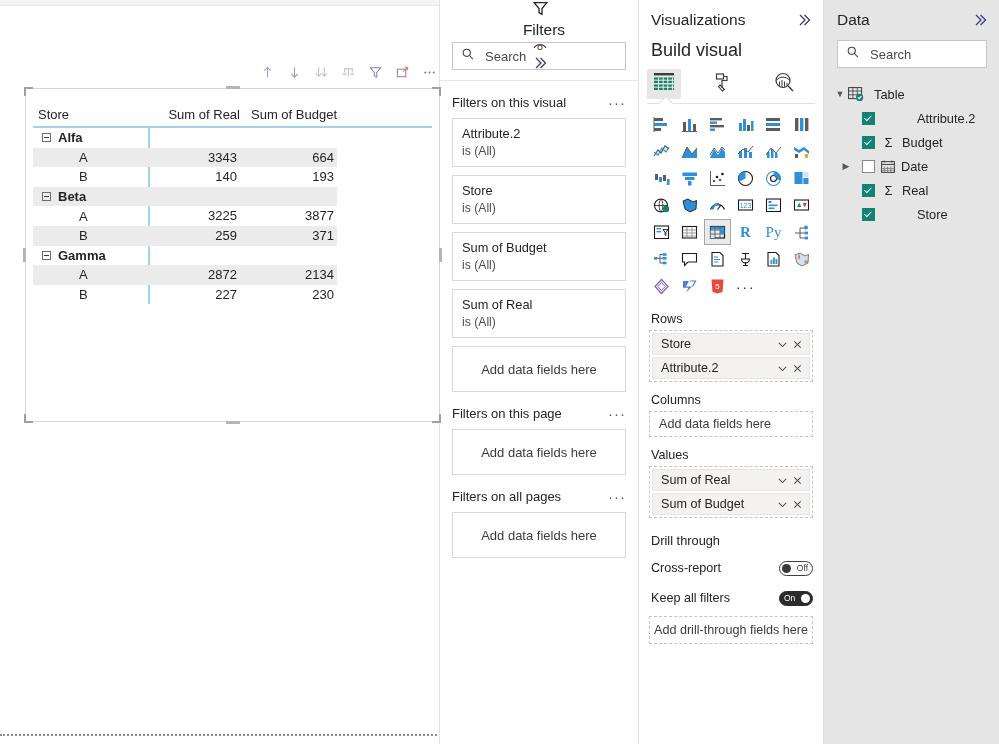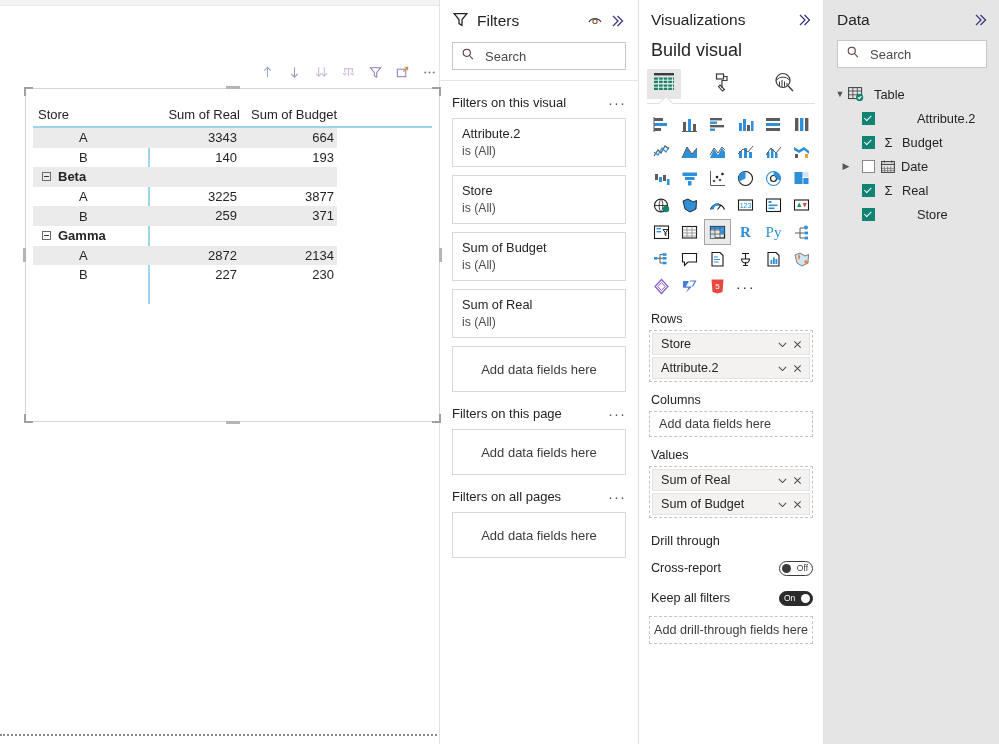--- a/index.html
+++ b/index.html
@@ -115,21 +115,21 @@
   
   .filters-pane {
     flex: 0 0 199px;
     width: 199px; height: 744px;
     background: #ffffff;
     border-right: 1px solid #e0e0e0;
     position: relative;
   }
   .fp-header {
     display: flex; align-items: center;
-    height: 42px; padding: 0 10px 0 12px;
+    height: 42px; padding: 0 10px 0 12px; flex-direction: column;
   }
   .fp-title {
     font-size: 15.5px; color: #252423; margin-left: 8px; flex: 1;
   }
   .fp-icobtn {
     width: 22px; height: 22px; display: flex;
     align-items: center; justify-content: center; cursor: pointer;
   }
   .fp-search-wrap { padding: 0 12px 10px 12px; }
   .search-box {
@@ -332,20 +332,28 @@
       <div class="visual-frame"></div>
 
       <div class="matrix">
         <div class="mx-head">
           <div class="c0">Store</div>
           <div class="c1">Sum of Real</div>
           <div class="c2">Sum of Budget</div>
         </div>
         <div class="mx-vline"></div>
         <div id="matrix-body">
+            <div class="mx-row mx-group">
+              <div class="c0">
+                <span class="expander"></span>
+                <span class="lbl">Alfa</span>
+              </div>
+              <div class="c1"></div>
+              <div class="c2"></div>
+            </div>
             <div class="mx-row mx-child shaded">
               <div class="c0">
                 <span class="lbl">A</span>
               </div>
               <div class="c1">3343</div>
               <div class="c2">664</div>
             </div>
             <div class="mx-row mx-child">
               <div class="c0">
                 <span class="lbl">B</span>

